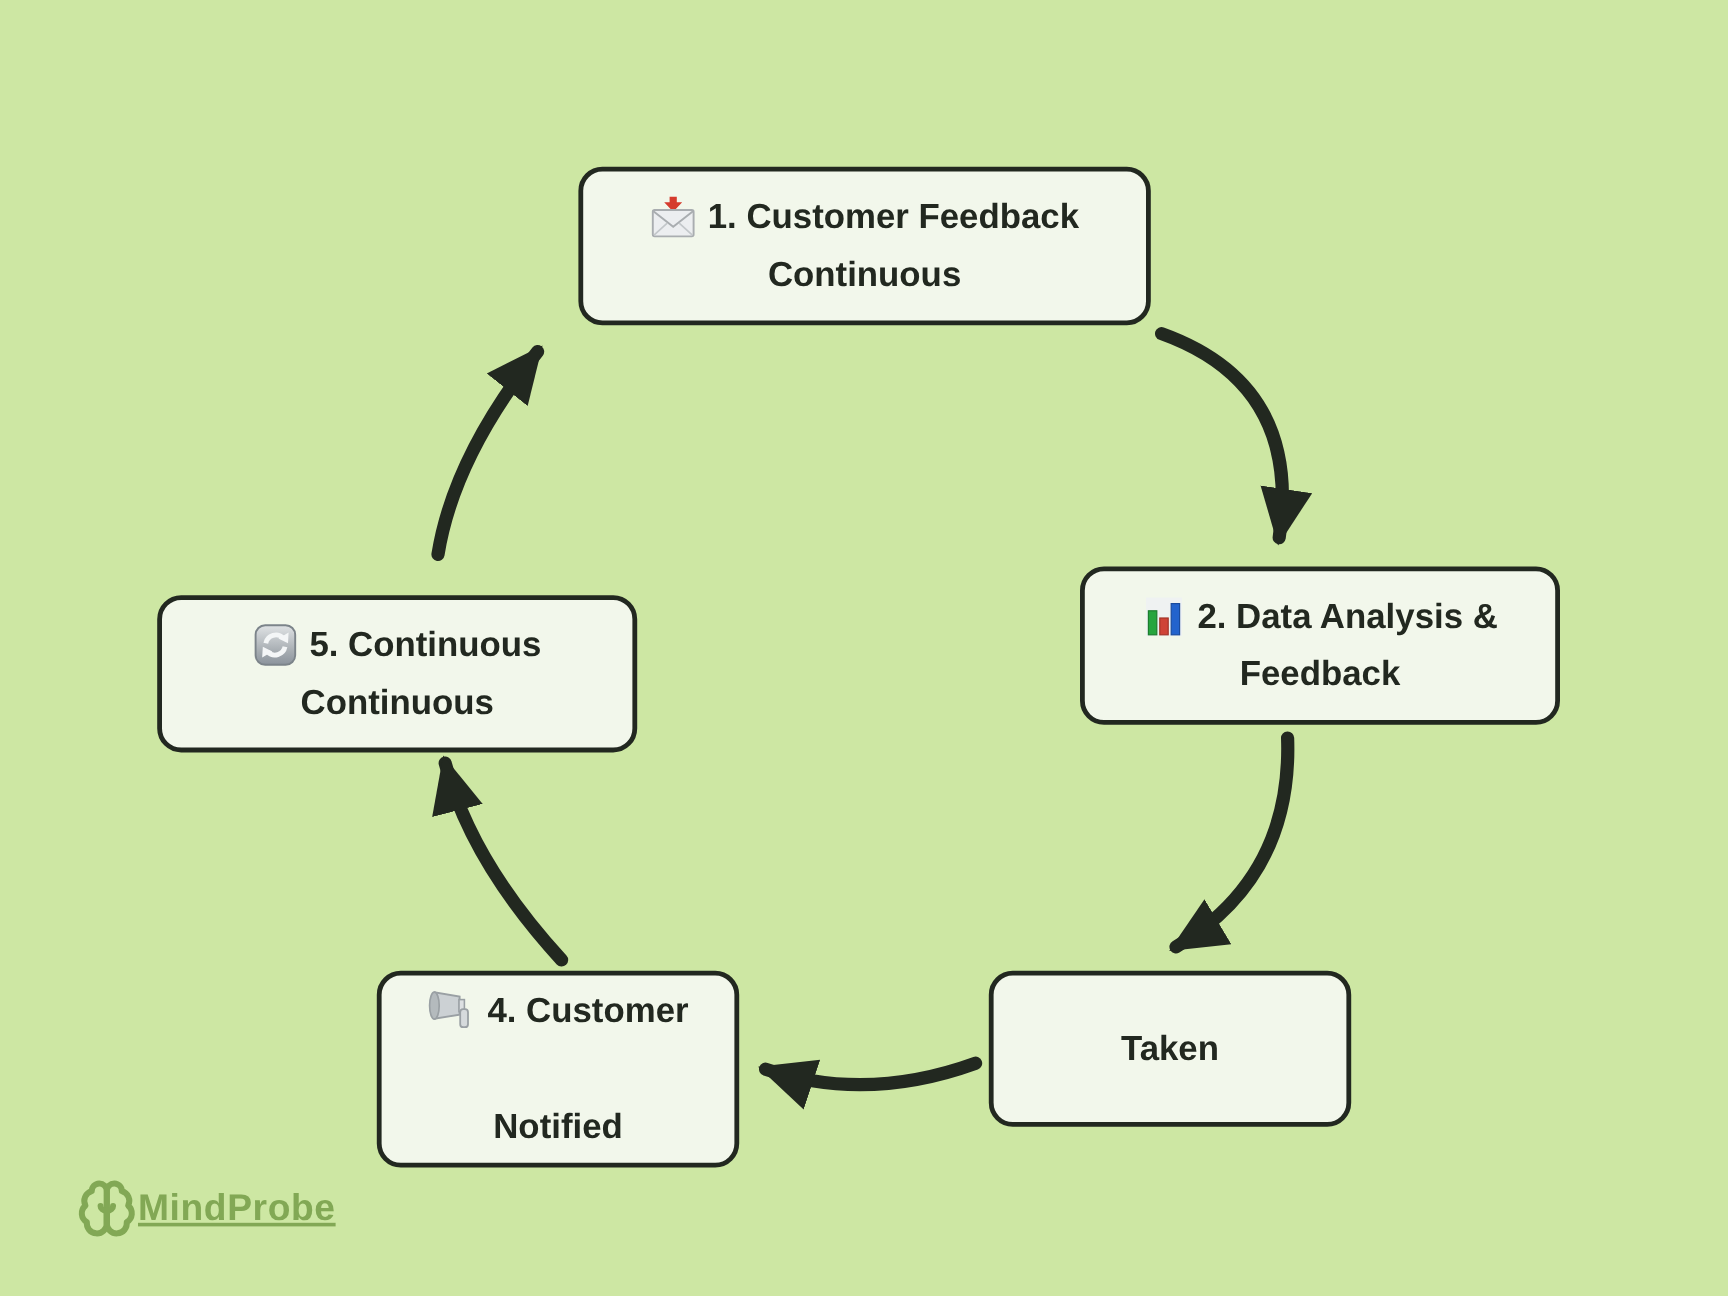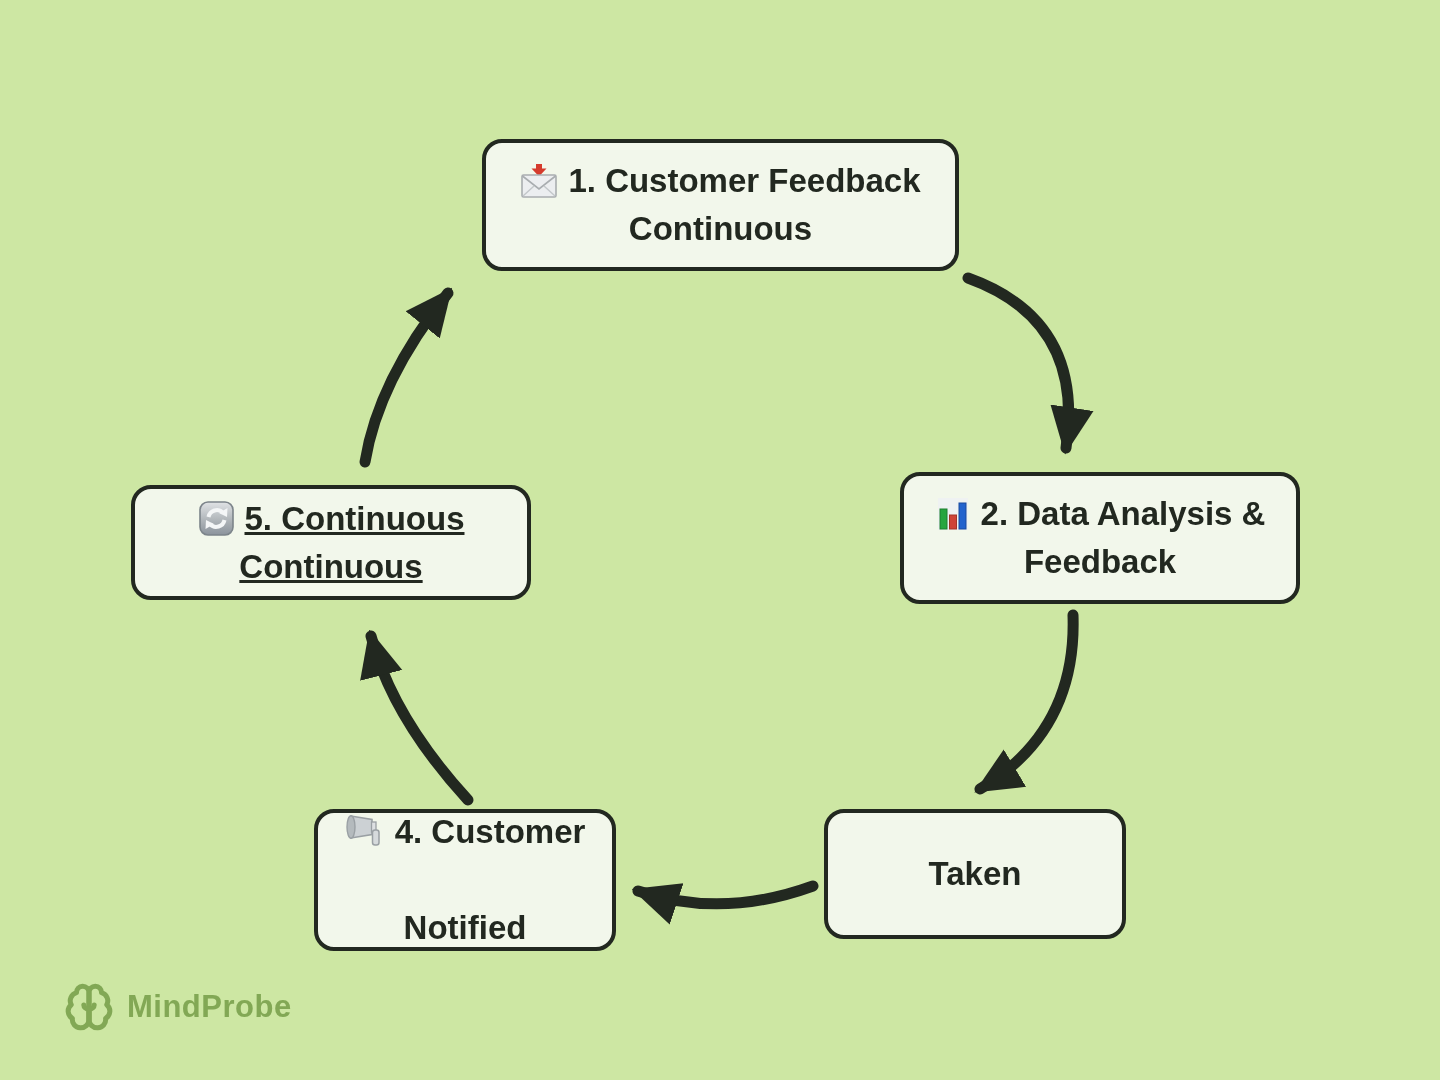--- a/index.html
+++ b/index.html
@@ -22,46 +22,47 @@
     background: #f2f7eb;
     border: 4px solid #222820;
     border-radius: 20px;
     display: flex;
     flex-direction: column;
     align-items: center;
     justify-content: center;
     text-align: right;
     color: #222820;
     font-weight: 700;
-    font-size: 33px;
+    font-size: 29px;
     line-height: 48px;
   }
   .node .line1 {
     display: flex;
     align-items: center;
     justify-content: center;
     gap: 10px;
   }
   .node .node-icon {
     display: inline-flex;
     align-items: center;
   }
   .node-1 { left: 482px; top: 139px; width: 477px; height: 132px; }
   .node-2 { left: 900px; top: 472px; width: 400px; height: 132px; }
   .node-3 { left: 824px; top: 809px; width: 302px; height: 130px; }
-  .node-4 { left: 314px; top: 809px; width: 302px; height: 142px; gap: 48px; }
-  .node-5 { left: 131px; top: 485px; width: 400px; height: 115px; text-decoration: underline; }
+  .node-4 { left: 314px; top: 809px; width: 302px; height: 164px; gap: 48px; }
+  .node-5 { left: 131px; top: 496px; width: 400px; height: 131px; }
   .logo {
     position: absolute;
     left: 64px;
     top: 982px;
     display: flex;
     align-items: center;
-    gap: 13px;
+    gap: 1px;
     color: #82a855;
+    text-decoration: underline;
   }
   .logo-text {
     font-size: 31px;
     font-weight: 700;
     letter-spacing: 0.5px;
   }
 </style>
 </head>
 <body>
 

